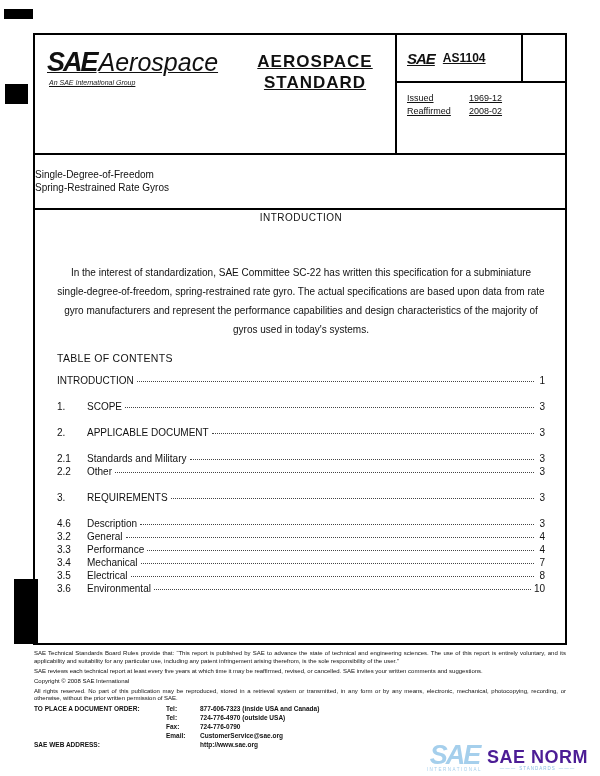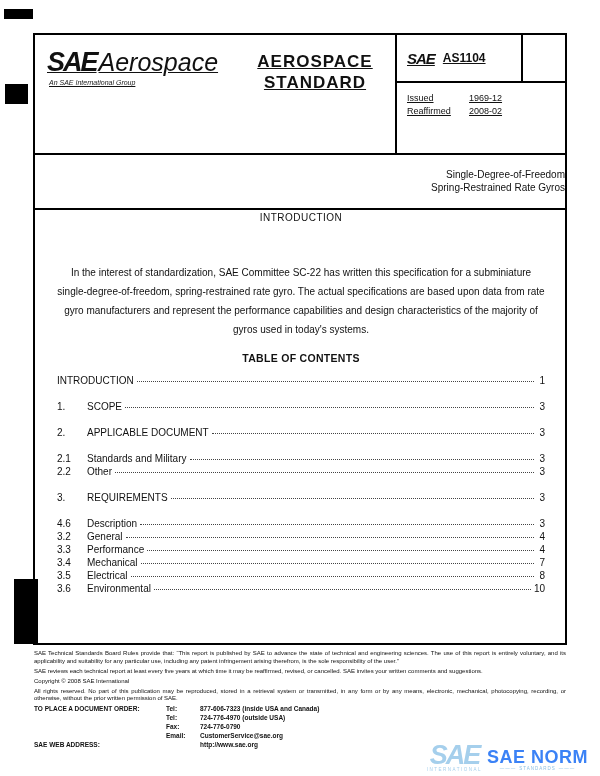--- a/index.html
+++ b/index.html
@@ -27,48 +27,48 @@
   .id-top { height:48px; border-bottom:2px solid #000; display:flex; flex-shrink:0; }
   .id-number { flex:1; display:flex; align-items:center; padding-left:10px; }
   .id-sae { font-weight:bold; font-style:italic; font-size:15px; letter-spacing:-1px; margin-right:8px; }
   .id-doc { font-weight:bold; font-size:12px; }
   .id-corner { width:44px; border-left:2px solid #000; }
   .id-dates { padding:9px 10px; font-size:9px; line-height:13px; }
   .date-row { display:flex; }
   .date-label { width:62px; }
 
   
-  .title-row { height:55px; border-bottom:2px solid #000; flex-shrink:0; text-align:right; padding-top:13px; font-size:10px; line-height:13px; }
+  .title-row { height:55px; border-bottom:2px solid #000; flex-shrink:0; text-align:left; padding-top:13px; font-size:10px; line-height:13px; }
 
   
   .content { flex:1; padding:2px 20px 0 22px; font-size:10px; }
   .section-heading { text-align:center; font-size:10px; letter-spacing:0.5px; margin-bottom:11px; }
   .content p { line-height:19px; margin-bottom:13px; text-align:center;margin-top:40px; }
-  .toc-heading { text-align:center; font-weight:bold; font-size:10.5px; margin-top:2px; margin-bottom:10px; letter-spacing:0.3px; }
+  .toc-heading { font-weight:normal; font-size:10.5px; margin-top:2px; margin-bottom:10px; letter-spacing:0.3px; }
   .toc-row { display:flex; align-items:baseline; line-height:13px; }
   .toc-row.gap { margin-top:13px; }
   .toc-num { width:30px; flex-shrink:0; }
   .toc-label { flex-shrink:0; }
   .toc-dots { flex:1; border-bottom:1.5px dotted #444; margin:0 3px; transform:translateY(-2px); }
   .toc-page { flex-shrink:0; text-align:right; min-width:8px; }
 
   
   .legal { position:absolute; left:34px; top:650px; width:532px; font-size:6px; line-height:7.5px; color:#111; }
   .legal p { margin-bottom:2.5px; text-align:justify; }
 
   .order-block { position:absolute; left:34px; top:704px; width:380px; display:grid; grid-template-columns:132px 34px auto; font-size:6.5px; line-height:9px; font-weight:bold; }
   .order-cell { white-space:nowrap; }
 
   
   .watermark { position:absolute; right:12px; bottom:4px; display:flex; align-items:flex-end; }
   .wm-left { text-align:center; margin-right:5px; }
   .wm-sae { font-weight:bold; font-style:italic; font-size:27px; line-height:24px; color:#a5cfec; letter-spacing:-2px; }
   .wm-intl { font-size:4.5px; letter-spacing:1.5px; color:#a5cfec; }
   .wm-right { text-align:center; padding-bottom:1px; }
-  .wm-norm { font-weight:bold; font-size:18px; line-height:17px; color:#3b82f6; letter-spacing:0.5px; transform:scaleY(1.05); }
+  .wm-norm { font-weight:bold; font-size:18px; line-height:17px; color:#4c1d95; letter-spacing:0.5px; transform:scaleY(1.05); }
   .wm-tag { font-size:4.5px; letter-spacing:1px; color:#8fc1e4; }
   .wm-tag::before, .wm-tag::after { content:"———"; margin:0 3px; }
 </style>
 </head>
 <body>
 
 <div class="page">
 
   <div class="scan-mark mark1"></div>
   <div class="scan-mark mark2"></div>

